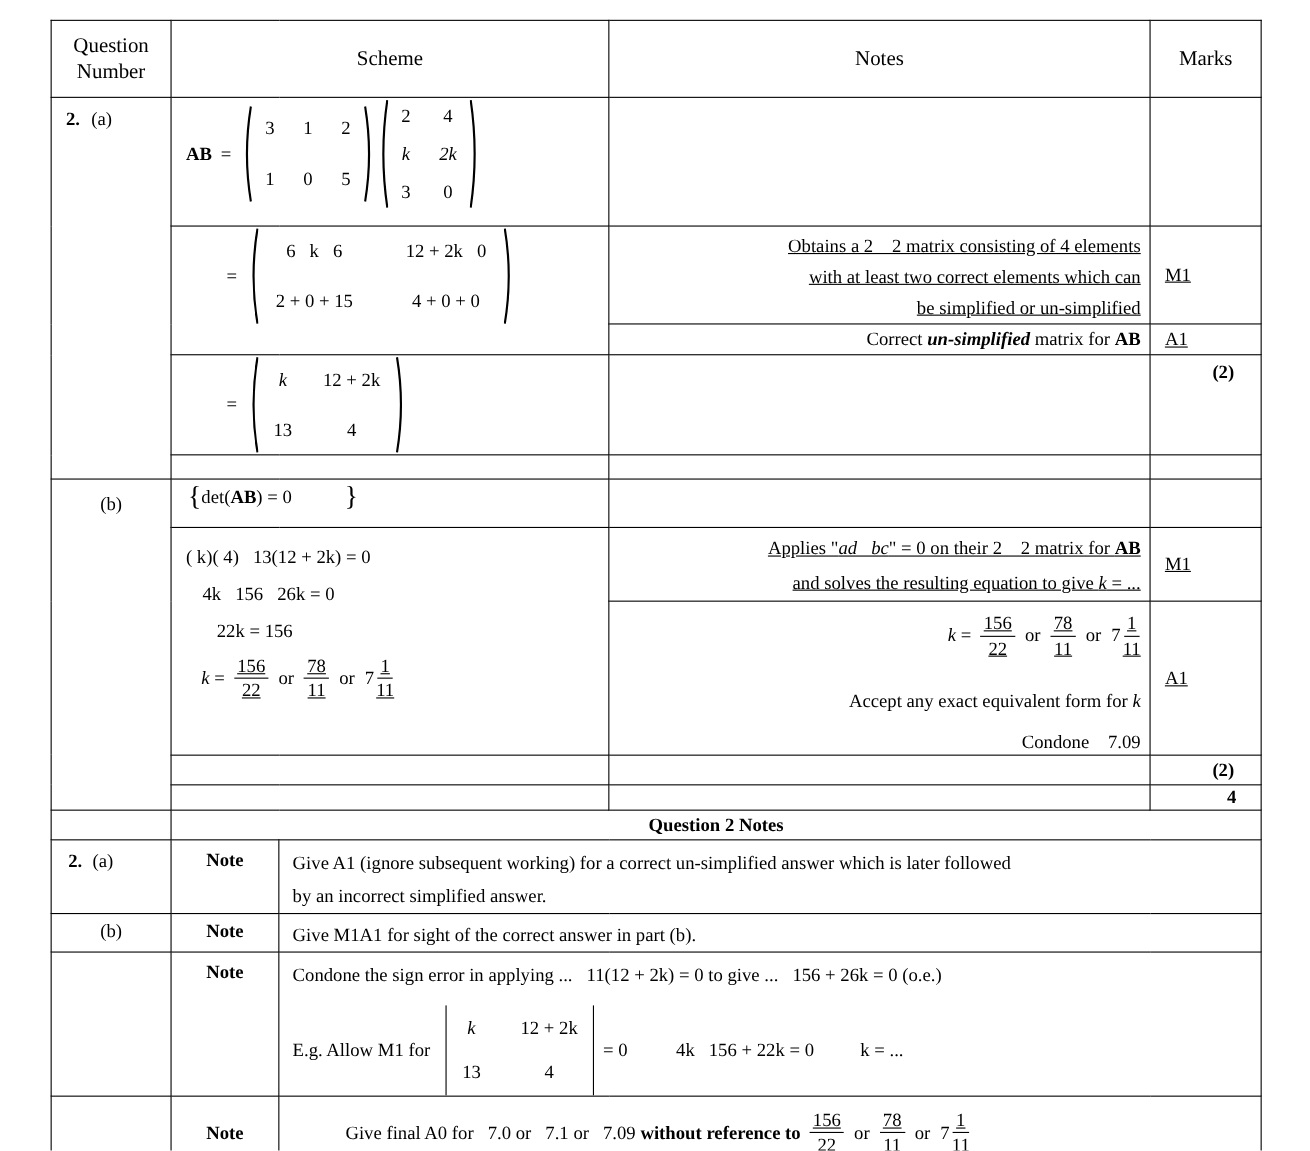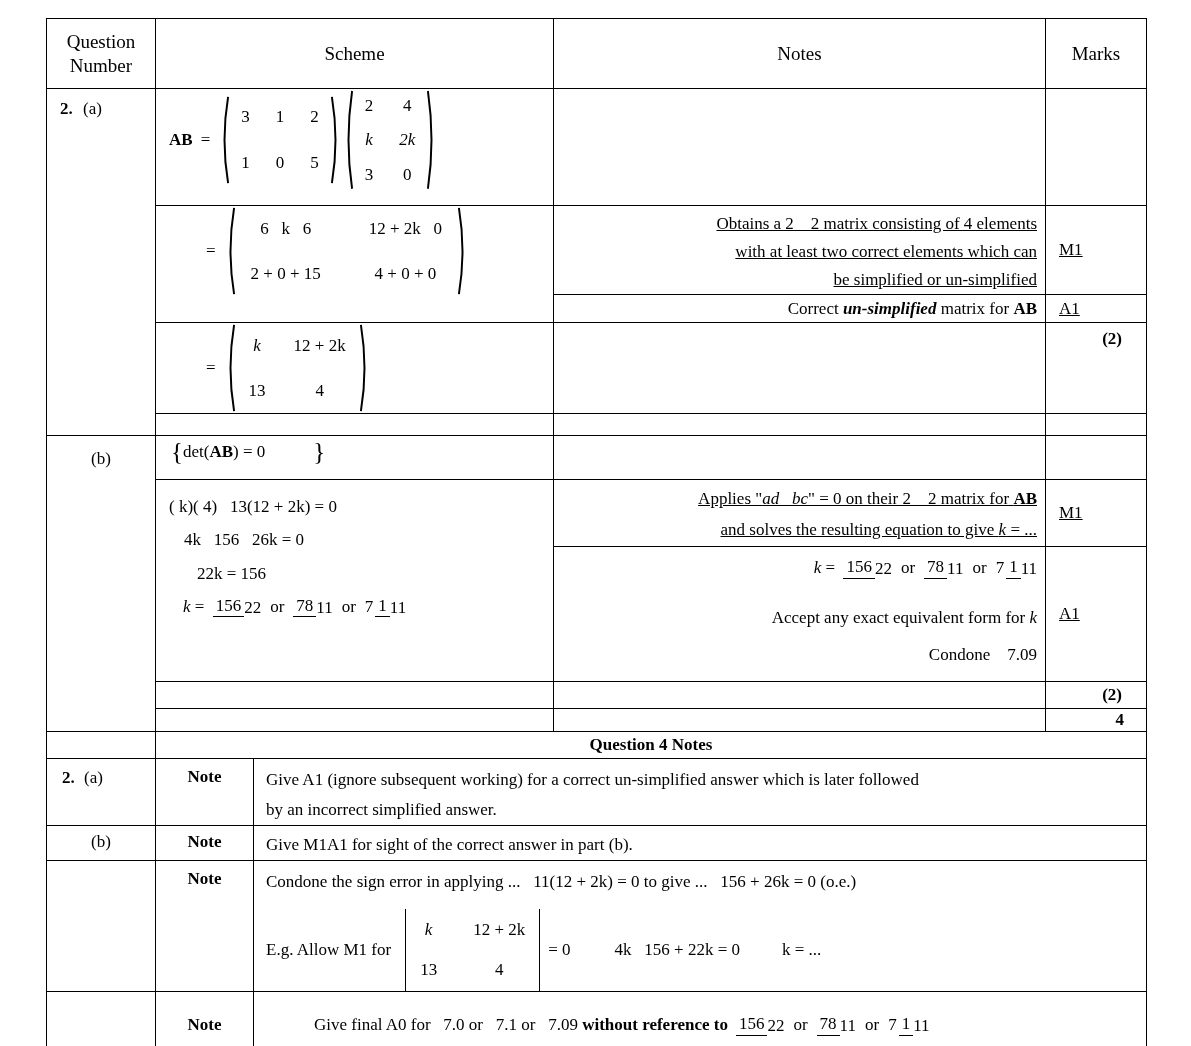--- a/index.html
+++ b/index.html
@@ -23,21 +23,21 @@
   .mgS{grid-template-columns:repeat(2,auto);gap:16px 28px;padding:8px 14px;}
   .eqsign{margin:0 10px 0 0;}
   .it{font-style:italic;}
   .bolditalic{font-weight:bold;font-style:italic;}
   .note-right{text-align:right;padding:4px 8px 0 4px;line-height:28px;vertical-align:top;text-decoration:underline;}
   .note-right-mid{text-align:right;padding:0 8px;vertical-align:middle;line-height:24px;}
   .mark{vertical-align:middle;padding-left:13px;text-decoration:underline;}
   .sub-top{vertical-align:top;text-align:right;padding:5px 24px 0 0;font-weight:bold;}
   .sub-mid{vertical-align:middle;text-align:right;padding-right:24px;font-weight:bold;}
   .tot-mid{vertical-align:middle;text-align:right;padding-right:22px;font-weight:bold;}
-  .frac{display:inline-flex;flex-direction:row;align-items:flex-end;line-height:1.15;margin:0 4px;vertical-align:middle;}
+  .frac{display:inline-flex;flex-direction:column;align-items:center;line-height:1.15;margin:0 4px;vertical-align:middle;text-decoration:underline;}
   .fn{border-bottom:1.4px solid #000;padding:0 3px 1px;}
   .fd{padding-top:1px;}
   .fracline{display:inline-flex;align-items:center;}
   .orw{margin:0 5px;}
   .mixed{display:inline-flex;align-items:center;margin-left:4px;}
   .brace{font-size:25px;font-weight:400;}
   .detline{display:flex;align-items:center;height:100%;padding-left:15px;}
   .eqblock{padding-top:16px;}
   .eqblock .eq{margin-bottom:12px;}
   .a1flex{display:flex;flex-direction:column;align-items:flex-end;padding:10px 8px 0 0;}
@@ -271,21 +271,21 @@
     <td class="sub-mid"><span data-bind="part_b.subtotal">(2)</span></td>
   </tr>
   <tr style="height:23px">
     <td colspan="2"></td>
     <td></td>
     <td class="tot-mid"><span data-bind="part_b.total">4</span></td>
   </tr>
 
   <tr style="height:27px">
     <td></td>
-    <td colspan="4" class="qnotes-title"><span data-bind="question_notes.title">Question 4 Notes</span></td>
+    <td colspan="4" class="qnotes-title"><span data-bind="question_notes.title">Question 2 Notes</span></td>
   </tr>
 
   <tr style="height:67px">
     <td class="qn-center">
       <b data-bind="question_notes.n1.q_bold">2.</b>
       <span style="margin-left:5px" data-bind="question_notes.n1.q_rest">(a)</span>
     </td>
     <td class="note-label"><span data-bind="question_notes.n1.label">Note</span></td>
     <td colspan="3" class="ntext">
       <div data-bind="question_notes.n1.line1">Give A1 (ignore subsequent working) for a correct un-simplified answer which is later followed</div>

